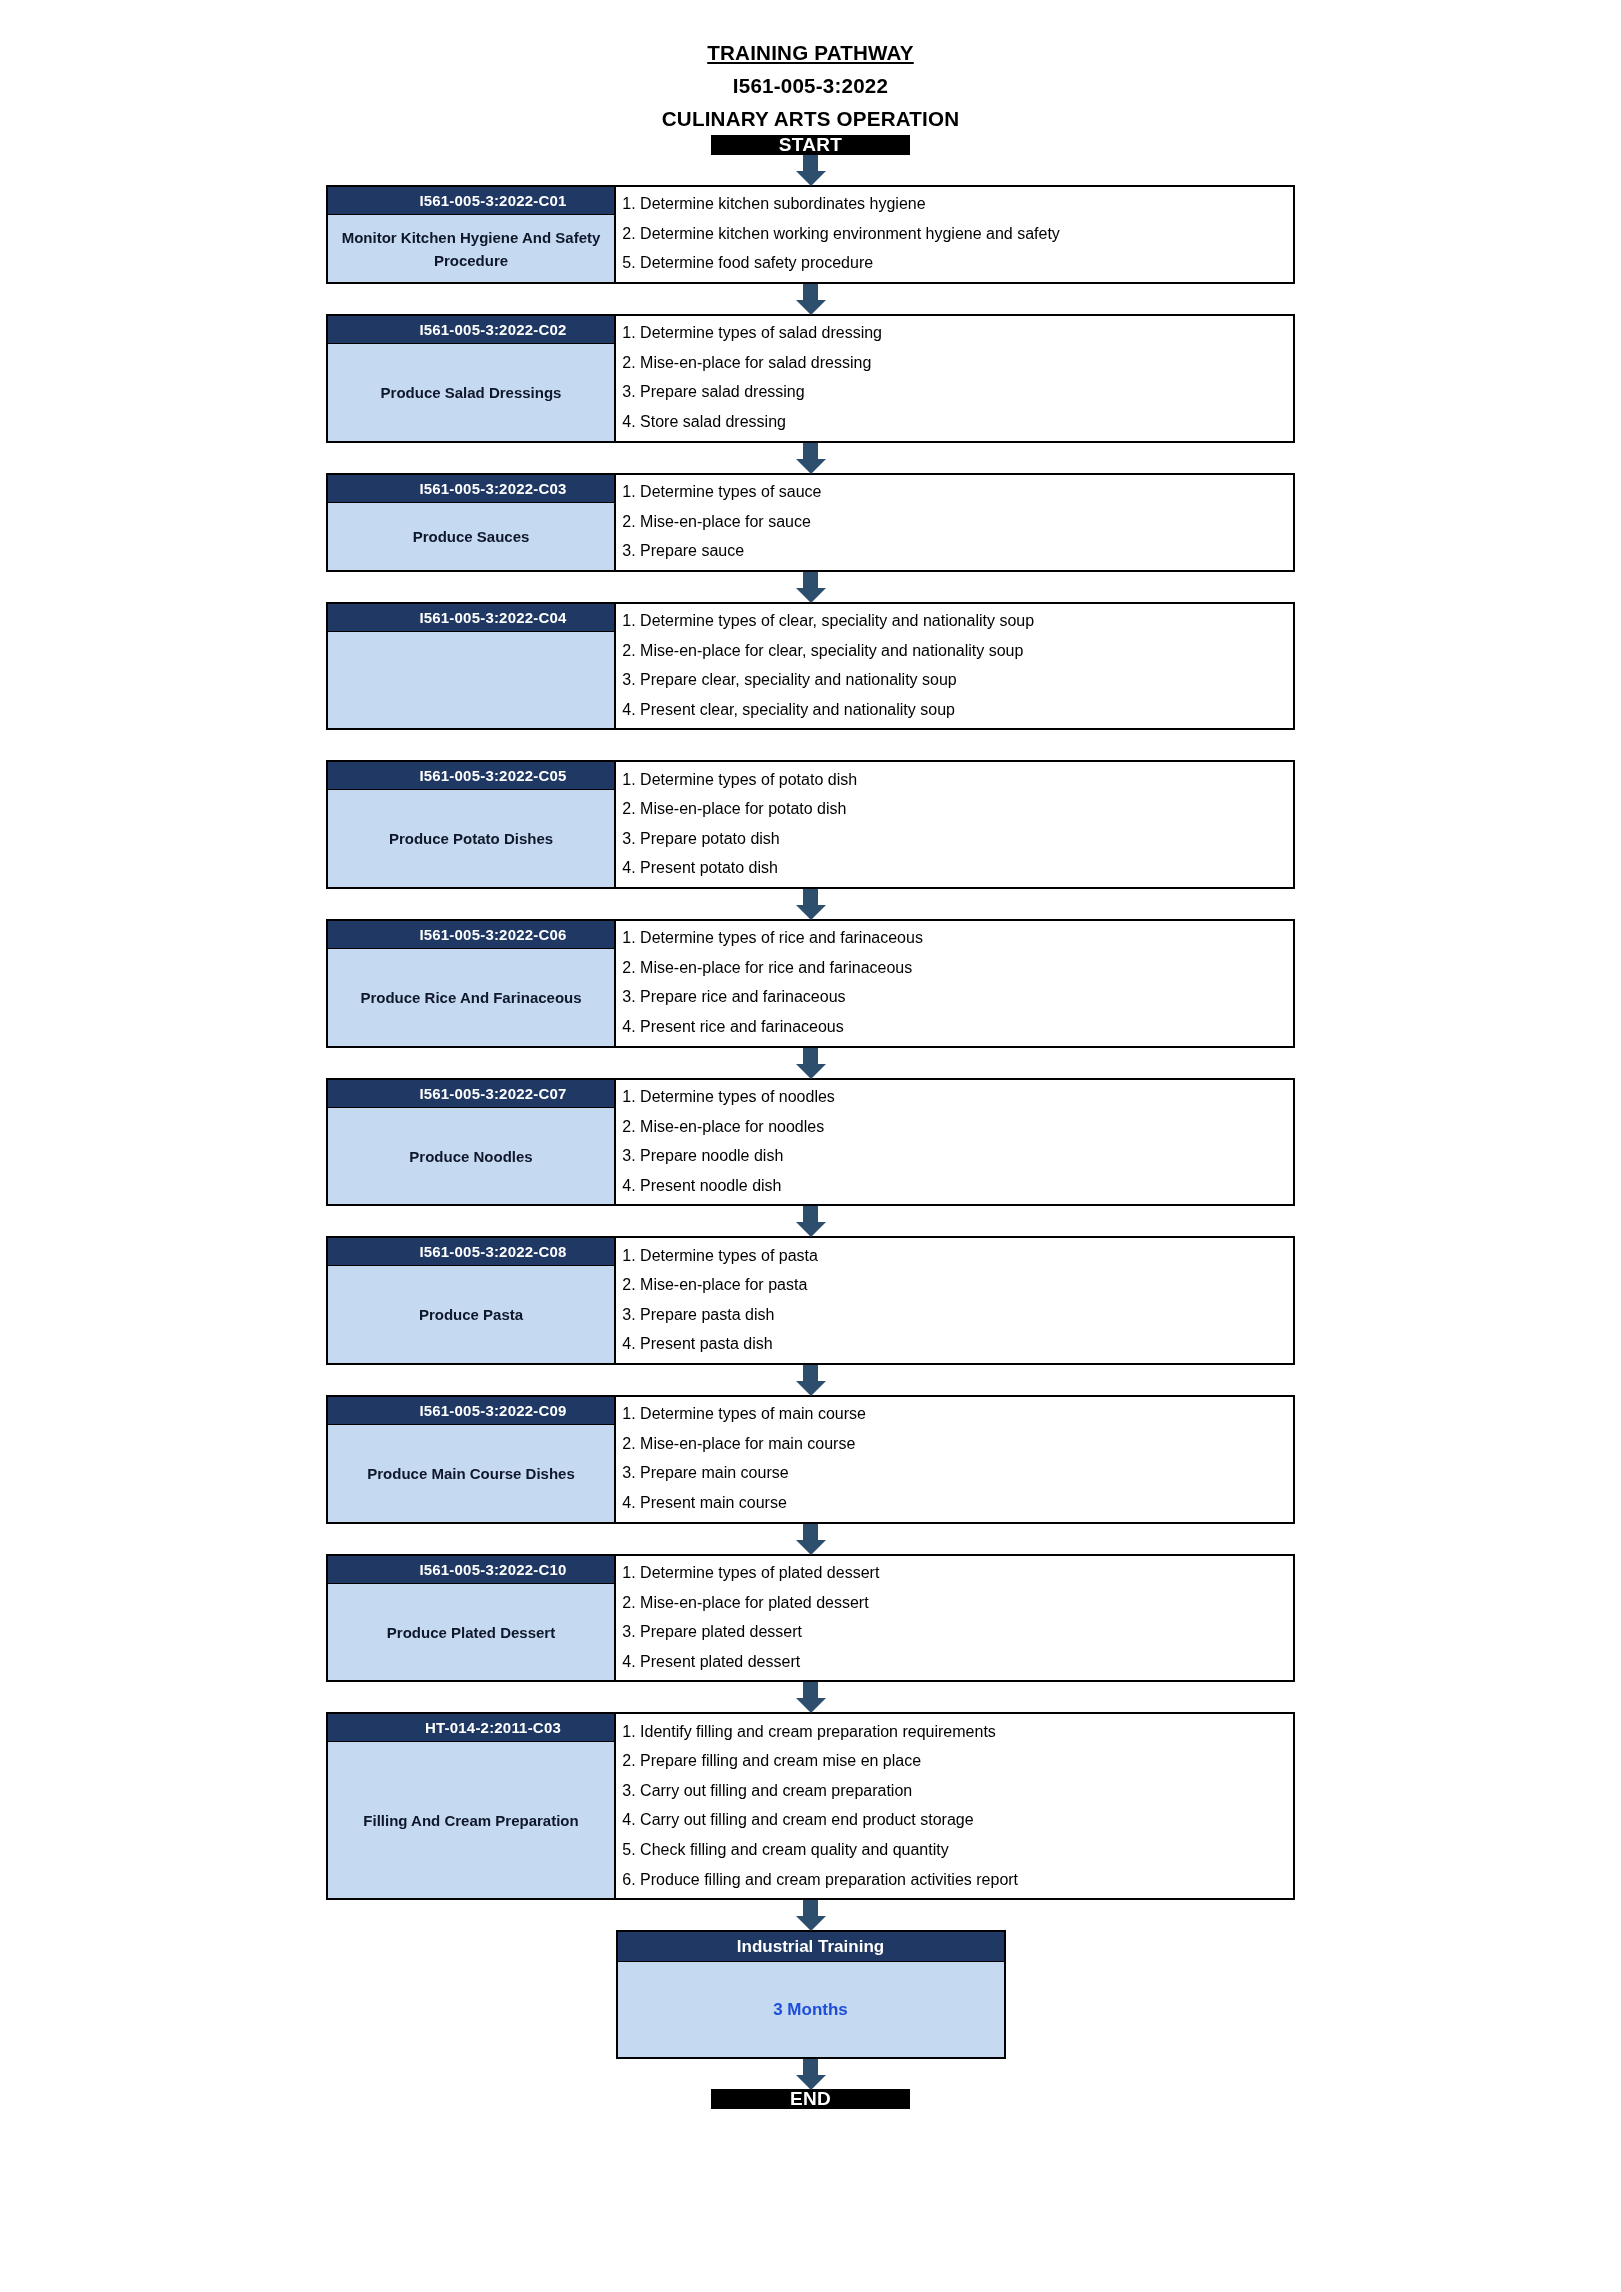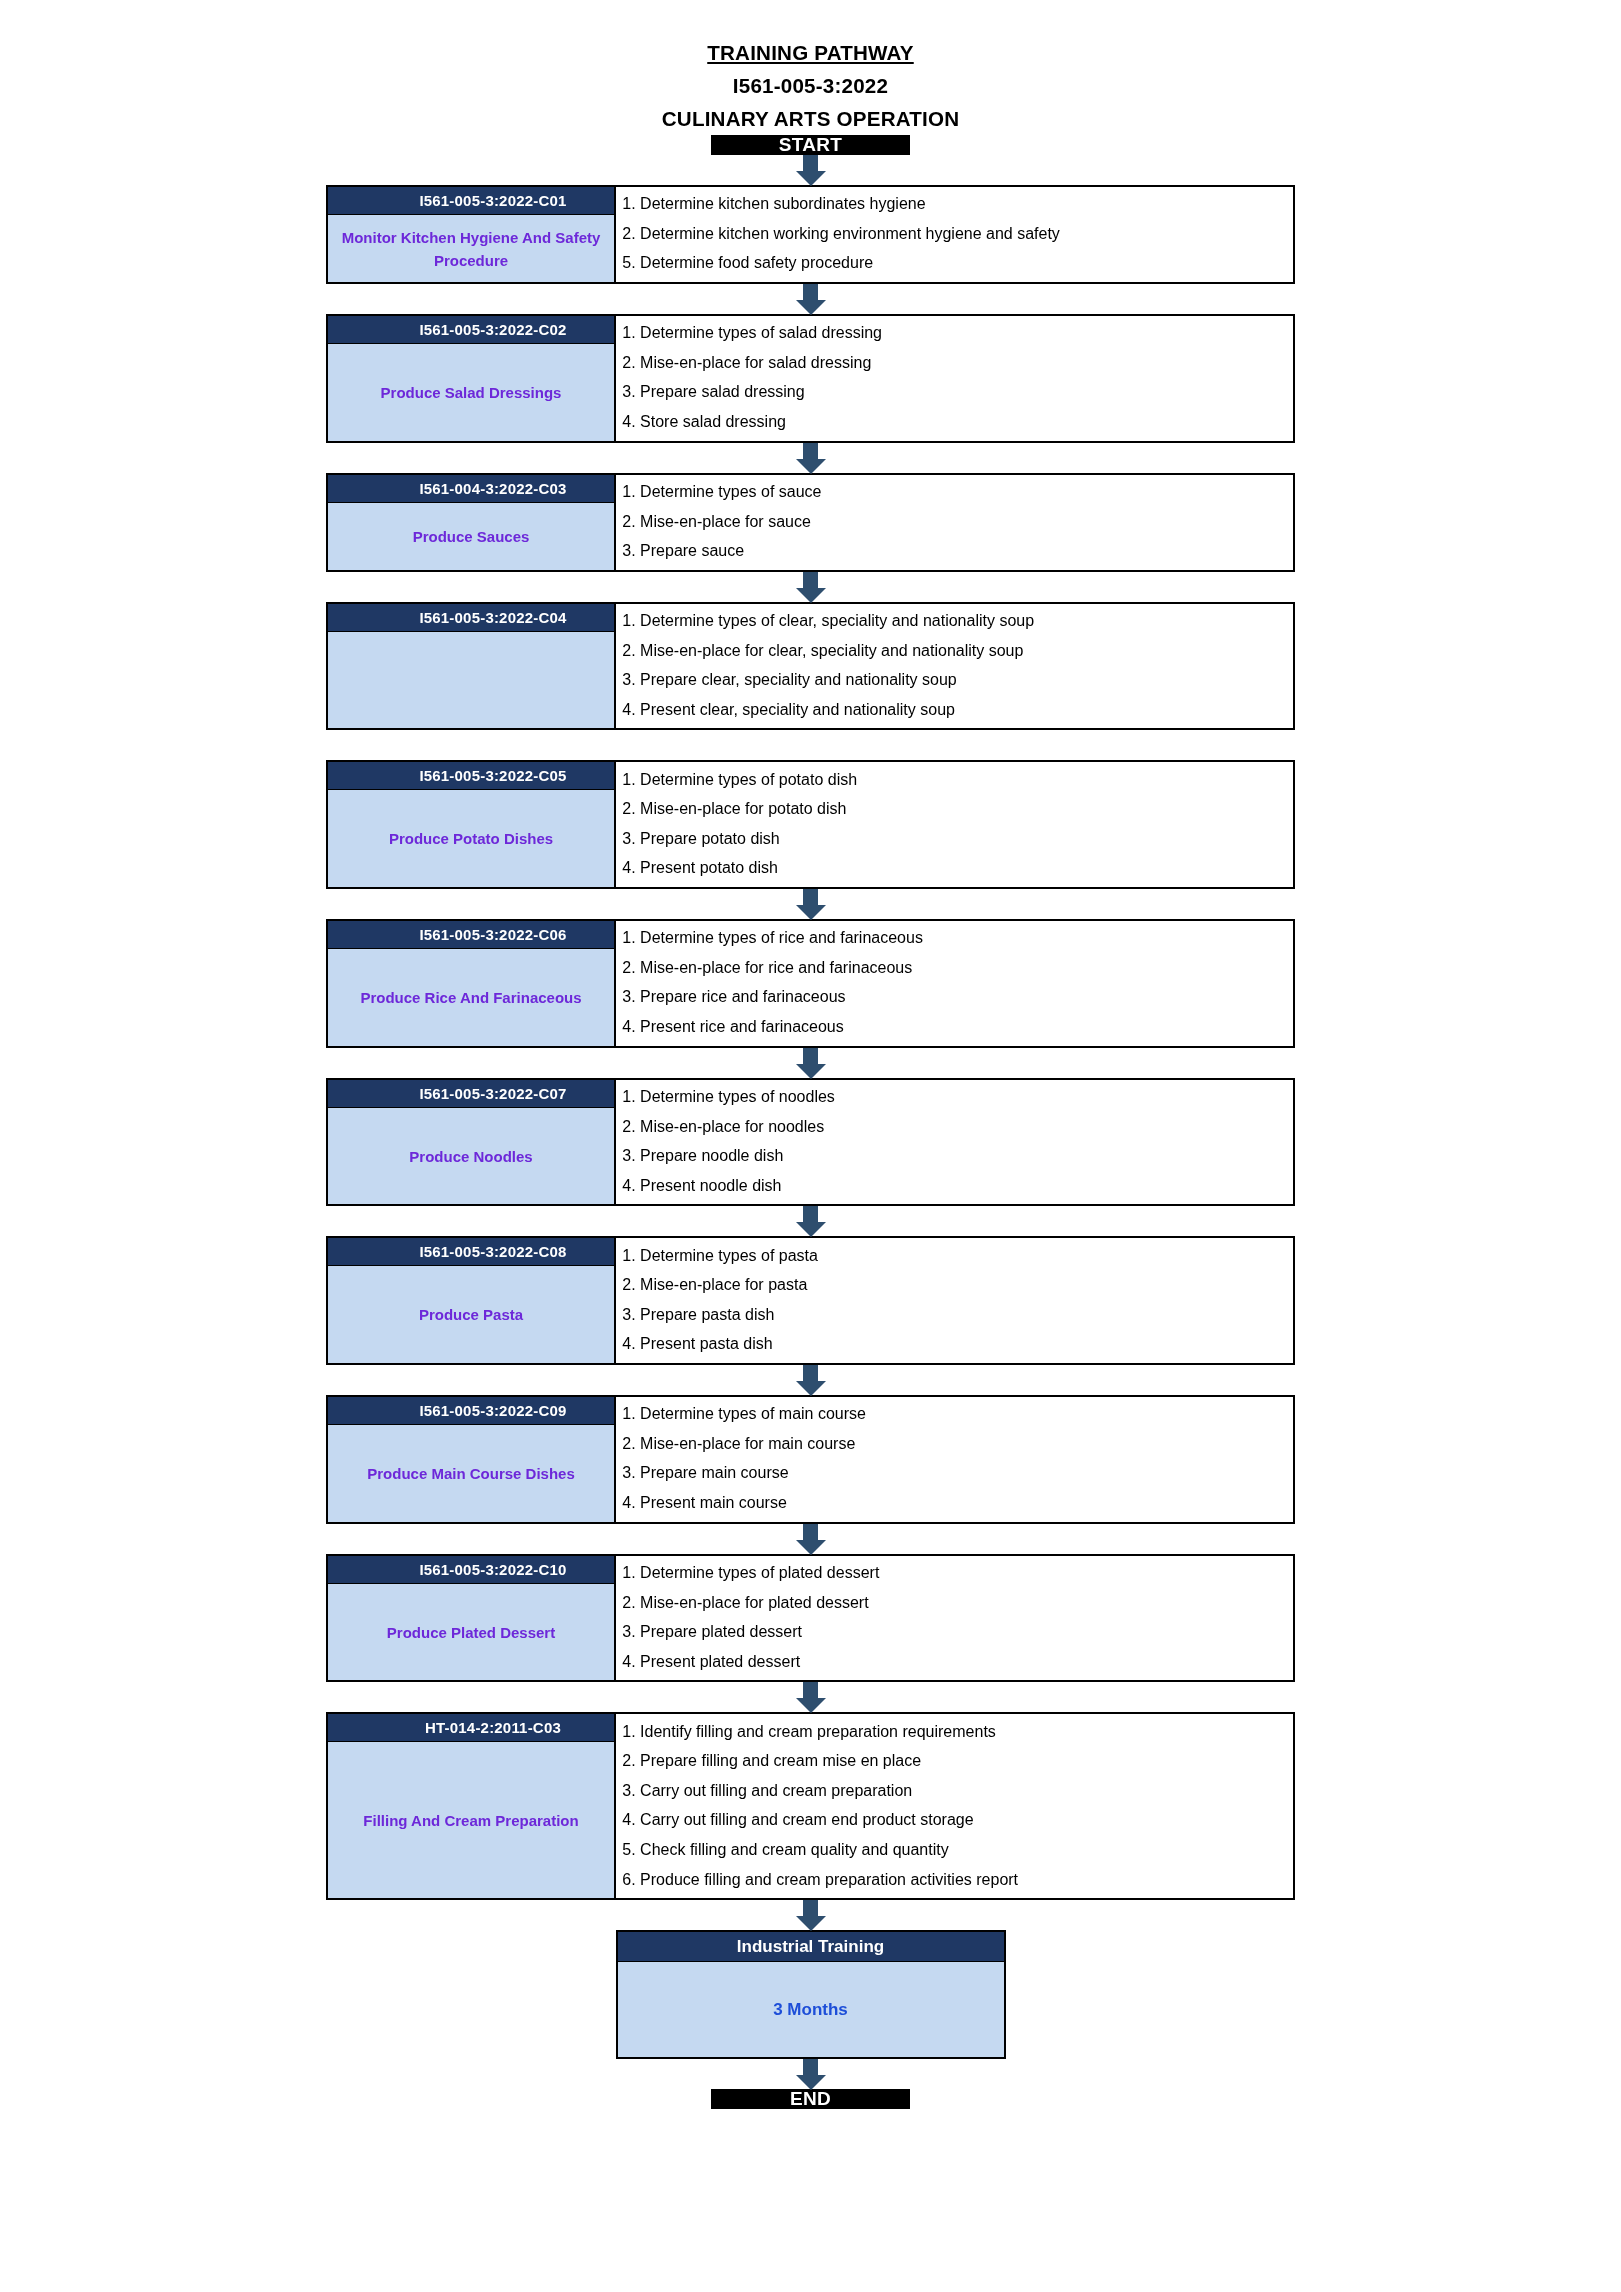--- a/index.html
+++ b/index.html
@@ -117,21 +117,21 @@
     padding-left: 44px;
   }
   .unit-title {
     flex: 1;
     display: flex;
     align-items: center;
     justify-content: center;
     text-align: center;
     font-size: 15px;
     font-weight: bold;
-    color: #6d28d9;
+    color: #0f172a;
     padding: 3.6px 5.4px;
     box-sizing: border-box;
     line-height: 23px;
   }
   .unit-right {
     flex: 1;
     background: #ffffff;
     padding: 2.7px 0 3.6px 6.3px;
     box-sizing: border-box;
   }
@@ -213,21 +213,21 @@
         <div class="task">3. Prepare salad dressing</div>
         <div class="task">4. Store salad dressing</div>
       </div>
     </div>
     <div class="arrow">
       <div class="shaft"></div>
       <div class="head"></div>
     </div>
     <div class="unit">
       <div class="unit-left">
-        <div class="unit-code">I561-004-3:2022-C03</div>
+        <div class="unit-code">I561-005-3:2022-C03</div>
         <div class="unit-title">Produce Sauces</div>
       </div>
       <div class="unit-right">
         <div class="task">1. Determine types of sauce</div>
         <div class="task">2. Mise-en-place for sauce</div>
         <div class="task">3. Prepare sauce</div>
       </div>
     </div>
     <div class="arrow">
       <div class="shaft"></div>

